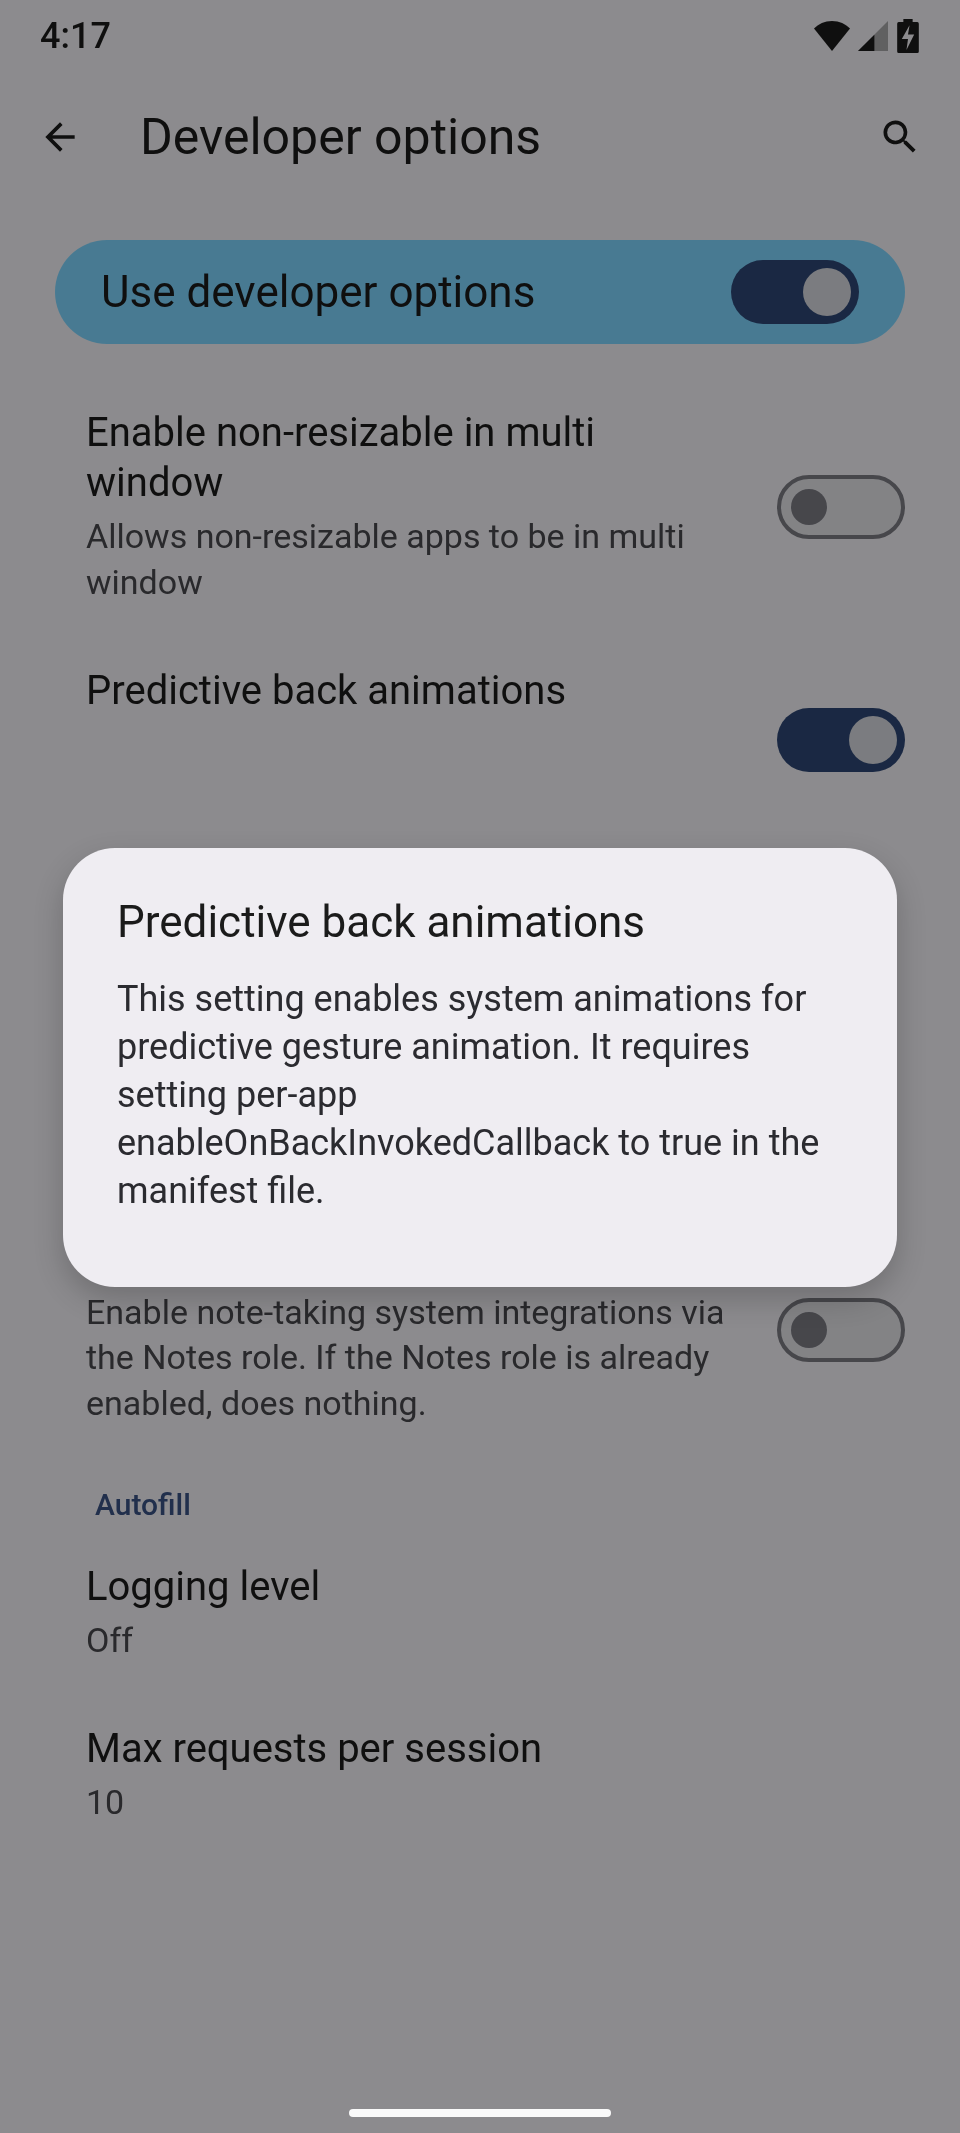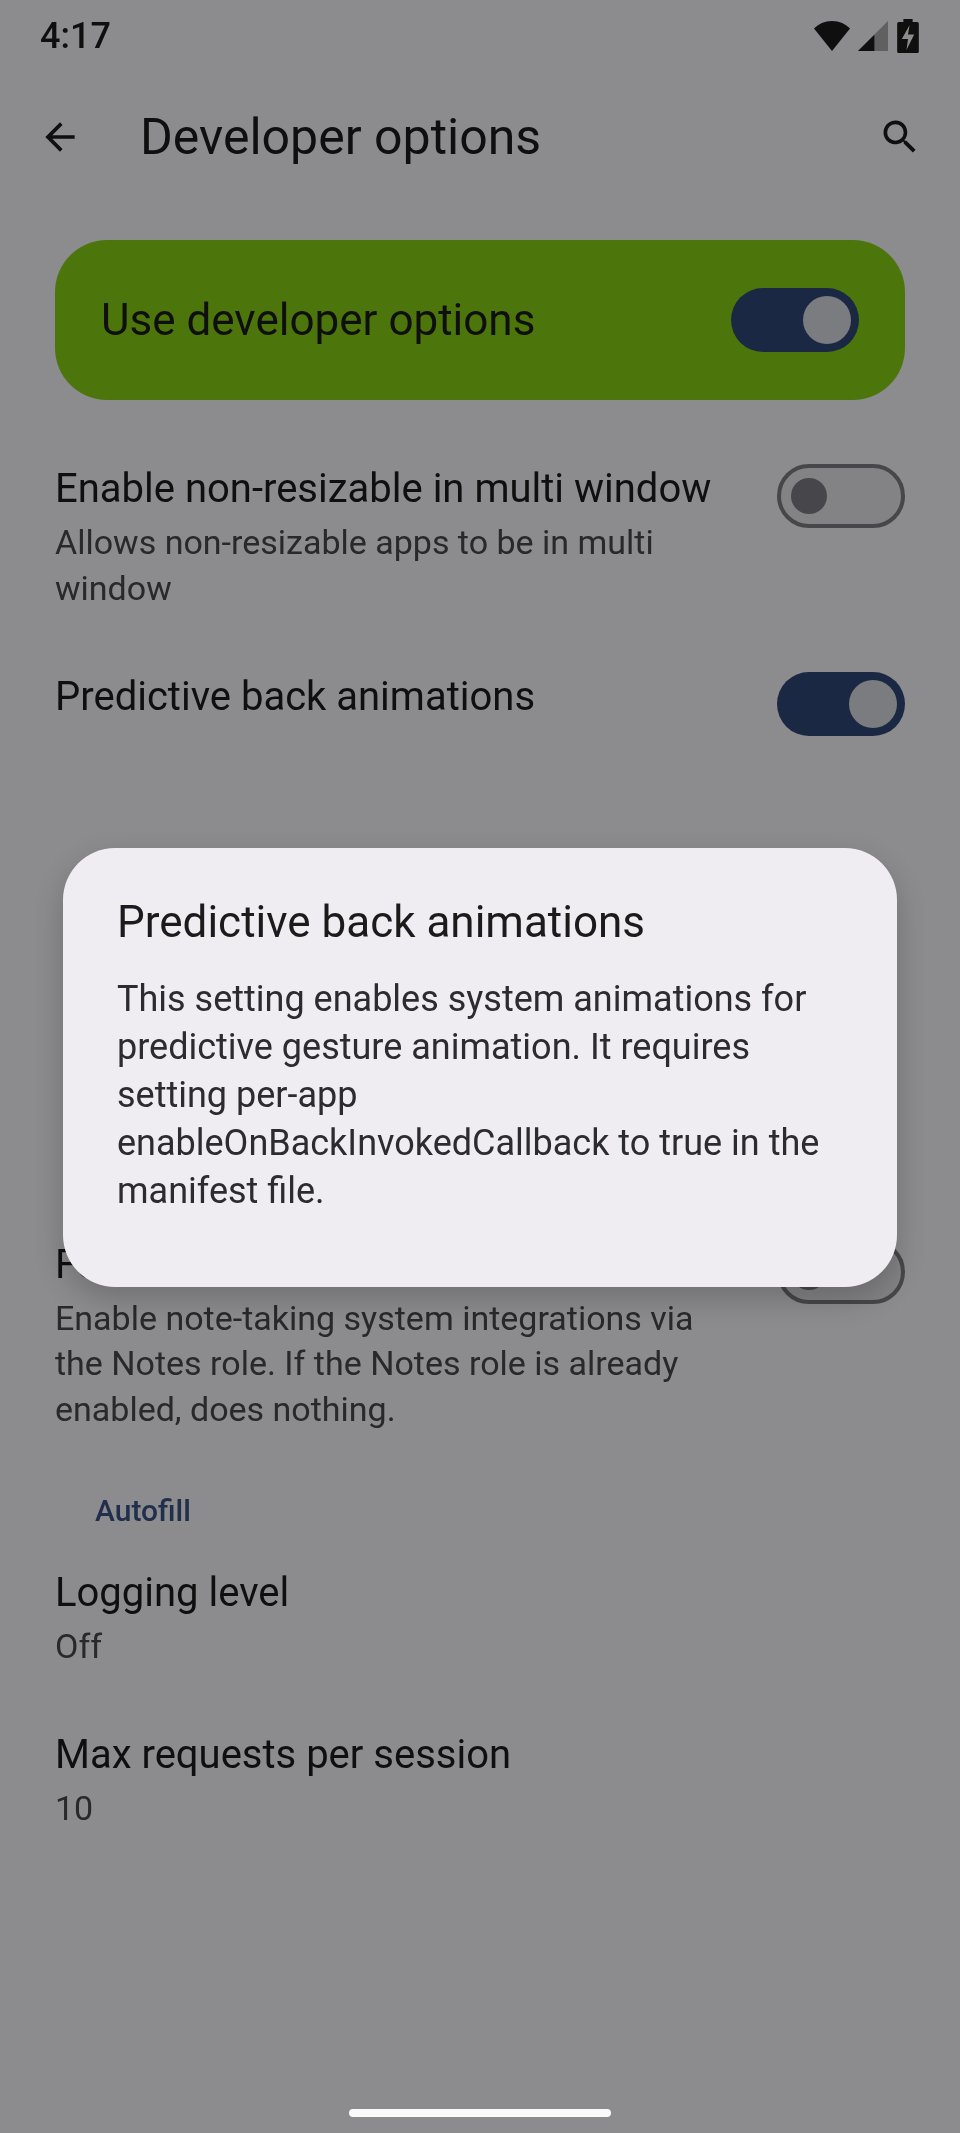--- a/index.html
+++ b/index.html
@@ -16,23 +16,23 @@
 .app-bar { height: 130px; display: flex; align-items: center; padding: 0 30px; gap: 50px; }
 .back-btn { width: 60px; height: 60px; display: flex; align-items: center; justify-content: center; }
 .app-title { flex: 1; font-size: 50px; font-weight: 400; color: #1b1b1b; }
 .search-btn { width: 60px; height: 60px; display: flex; align-items: center; justify-content: center; }
 
 
 .content { padding: 0 55px; }
 
 
 .master-card {
-  background: #84cc16;
+  background: #7dd3fc;
   border-radius: 52px;
-  padding: 48px 46px;
+  padding: 20px 46px;
   display: flex;
   align-items: center;
   justify-content: space-between;
   margin-top: 38px;
   margin-bottom: 34px;
 }
 .master-label { font-size: 44px; color: #1b1b1b; }
 
 
 .toggle { width: 128px; height: 64px; border-radius: 40px; position: relative; flex-shrink: 0; }
@@ -41,21 +41,21 @@
   content: ''; position: absolute; right: 8px; top: 8px;
   width: 48px; height: 48px; border-radius: 50%; background: #d4d6dc;
 }
 .toggle.off { background: #e2e2e6; border: 4px solid #7a7a82; padding: 0; }
 .toggle.off::after {
   content: ''; position: absolute; left: 10px; top: 50%; transform: translateY(-50%);
   width: 36px; height: 36px; border-radius: 50%; background: #7a7a82;
 }
 
 
-.row { display: flex; padding: 30px 0; gap: 26px; }
+.row { display: flex; align-items: center; padding: 30px 0; gap: 26px; margin-left: 31px; }
 .row-text { flex: 1; min-width: 0; }
 .row-title { font-size: 40px; color: #1b1b1b; line-height: 1.25; margin-bottom: 6px; }
 .row-sub { font-size: 34px; color: #47474c; line-height: 1.35; }
 .row .toggle { margin-left: 18px; }
 
 .section-header { font-size: 30px; color: #3a5284; font-weight: 500; padding: 30px 0 10px 0; margin-left: 40px; }
 
 
 .scrim {
   position: absolute; inset: 0; background: rgba(0,0,0,0.42);

